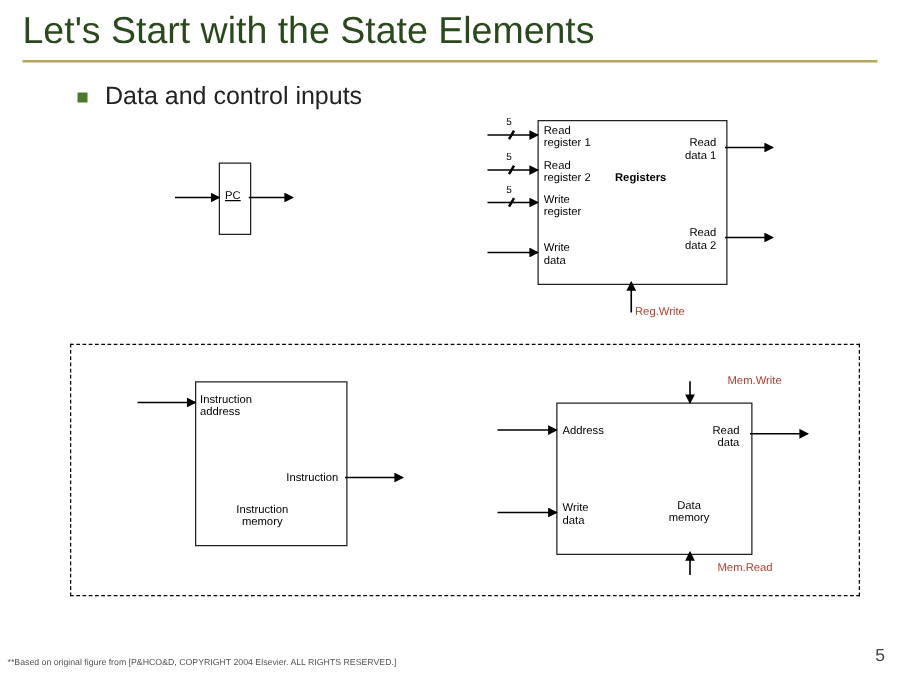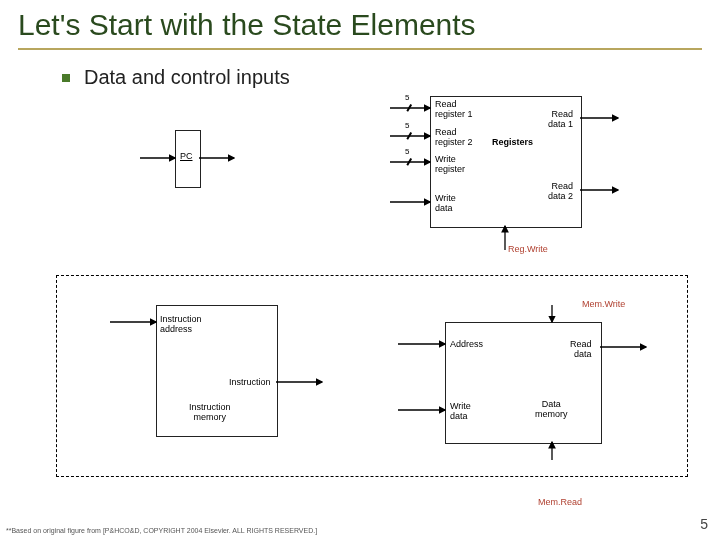--- a/index.html
+++ b/index.html
@@ -160,21 +160,21 @@
 
   <div class="box" style="left:445px; top:232px; width:155px; height:120px;"></div>
   <div class="lbl" style="left:450px; top:250px;">Address</div>
   <div class="lbl" style="left:450px; top:312px; white-space:pre;">Write
 data</div>
   <div class="lbl" style="left:570px; top:250px; white-space:pre; text-align:right;">Read
 data</div>
   <div class="lbl" style="left:535px; top:310px; white-space:pre; text-align:center;">Data
 memory</div>
   <div class="lbl signal" style="left:558px; top:210px;margin-left:24px;">Mem.Write</div>
-  <div class="lbl signal" style="left:538px; top:360px;margin-top:48px;">Mem.Read</div>
+  <div class="lbl signal" style="left:574px; top:360px;">Mem.Read</div>
   <svg width="720" height="420">
     <line x1="398" y1="254" x2="445" y2="254" stroke="#000" stroke-width="1.3" marker-end="url(#arr)"></line>
     <line x1="398" y1="320" x2="445" y2="320" stroke="#000" stroke-width="1.3" marker-end="url(#arr)"></line>
     <line x1="600" y1="257" x2="646" y2="257" stroke="#000" stroke-width="1.3" marker-end="url(#arr)"></line>
     <line x1="552" y1="215" x2="552" y2="232" stroke="#000" stroke-width="1.3" marker-end="url(#arr)"></line>
     <line x1="552" y1="370" x2="552" y2="352" stroke="#000" stroke-width="1.3" marker-end="url(#arr)"></line>
   </svg>
 
 </div>
 

